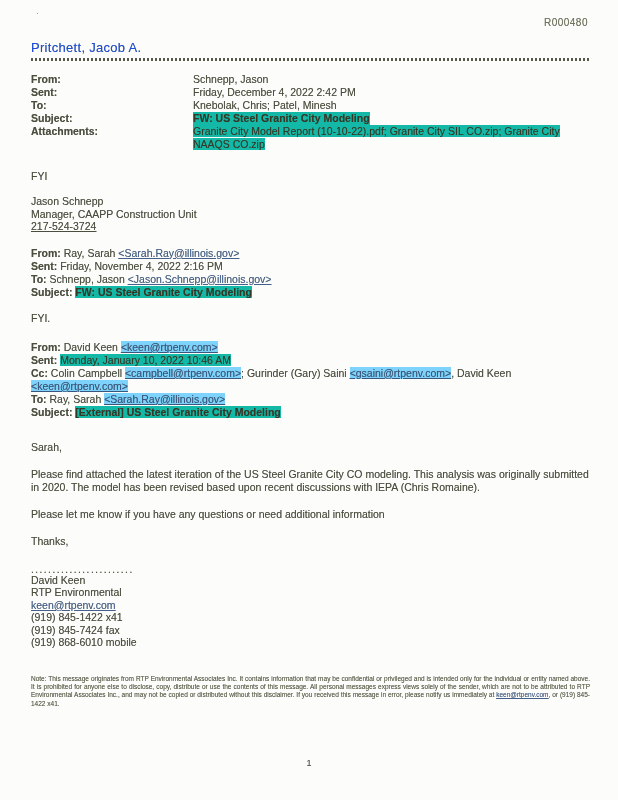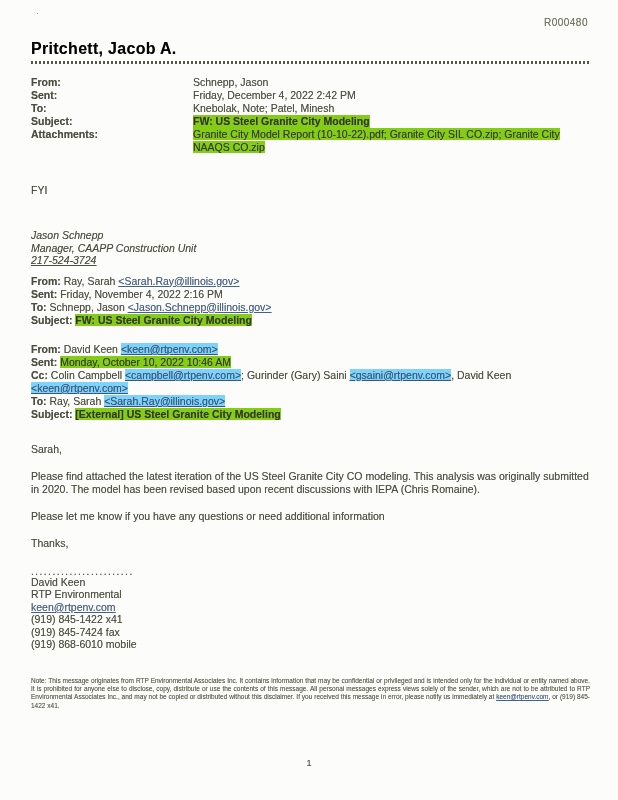--- a/index.html
+++ b/index.html
@@ -7,36 +7,36 @@
   .page {
     width:618px; height:800px; margin:0 auto; position:relative;
     background:#fcfcfa; overflow:hidden;
     font-family:"Liberation Sans", sans-serif;
     color:#4b4e3f;
     text-shadow:0 0 .5px rgba(75,78,63,.55);
   }
   .content { padding:40px 28px 0 31px; }
   .doc-id { position:absolute; top:17px; right:30px; font-size:10px; letter-spacing:.5px; color:#72755f; }
   .artifact { position:absolute; top:8px; left:36px; font-size:9px; color:#a3a594; }
-  .recipient { font-size:16px; font-weight:bold; letter-spacing:.3px; color:#000000; }
+  .recipient { font-size:13px; font-weight:normal; letter-spacing:.3px; color:#1d4ed8; }
   .rule { height:3px; margin-top:3px;
     background-image:repeating-linear-gradient(90deg,#565949 0,#565949 2px,transparent 2px,transparent 4px); }
   .hblock { margin-top:12px; font-size:10.5px; line-height:13px; }
   .hrow { display:flex; }
   .hlabel { font-weight:bold; flex:0 0 162px; width:162px; }
   .hline { font-size:10.5px; line-height:13px; }
   .hline b { font-weight:bold; }
   .bold { font-weight:bold; }
-  .hl { background:#84cc16; color:#343827;text-align:right; }
+  .hl { background:#14b8a6; color:#343827;text-align:right; }
   .link { color:#44618e; text-decoration:underline; }
   .hl-link { background:#7dd3fc; color:#3a567d; text-decoration:underline; }
   .u { text-decoration:underline; }
   .body-text { font-size:10.5px; line-height:13px; }
-  .mt-lg { margin-top:30px; }
-  .mt-md { margin-top:32px;font-style:italic; }
+  .mt-lg { margin-top:19px; }
+  .mt-md { margin-top:12px; }
   .mt-sm { margin-top:13px; }
   .sig-sep { margin-top:18px; font-size:10px; letter-spacing:1.5px; color:#4b4e3f; line-height:8px; }
   .sig-line { font-size:10.5px; line-height:12.5px; }
   .disclaimer {
     margin-top:26px; font-size:6.5px; line-height:8.4px;
     color:#61644f; text-align:justify;
   }
   .disclaimer .link { font-size:6.5px; }
   .page-number { position:absolute; bottom:32px; left:50%; transform:translateX(-50%); font-size:9px; color:#595c4c; }
 </style>
@@ -56,68 +56,69 @@
       <div class="hrow">
         <span class="hlabel">From:</span>
         <span>Schnepp, Jason</span>
       </div>
       <div class="hrow">
         <span class="hlabel">Sent:</span>
         <span>Friday, December 4, 2022 2:42 PM</span>
       </div>
       <div class="hrow">
         <span class="hlabel">To:</span>
-        <span>Knebolak, Note; Patel, Minesh</span>
+        <span>Knebolak, Chris; Patel, Minesh</span>
       </div>
       <div class="hrow">
         <span class="hlabel">Subject:</span>
         <span class="hl bold">FW: US Steel Granite City Modeling</span>
       </div>
       <div class="hrow">
         <span class="hlabel">Attachments:</span>
         <span style="max-width:397px;"><span class="hl">Granite City Model Report (10-10-22).pdf; Granite City SIL CO.zip; Granite City NAAQS CO.zip</span></span>
       </div>
     </div>
 
     <div class="body-text mt-lg">FYI</div>
 
     <div class="mt-md">
       <div class="sig-line">Jason Schnepp</div>
       <div class="sig-line">Manager, CAAPP Construction Unit</div>
       <div class="sig-line"><span class="u">217-524-3724</span></div>
     </div>
 
-    <div class="hblock" style="margin-top:8px;">
+    <div class="hblock" style="margin-top:14px;">
       <div class="hline">
         <b>From:</b>
         <span>Ray, Sarah </span><span class="link">&lt;Sarah.Ray@illinois.gov&gt;</span>
       </div>
       <div class="hline">
         <b>Sent:</b>
         <span>Friday, November 4, 2022 2:16 PM</span>
       </div>
       <div class="hline">
         <b>To:</b>
         <span>Schnepp, Jason </span><span class="link">&lt;Jason.Schnepp@illinois.gov&gt;</span>
       </div>
       <div class="hline">
         <b>Subject:</b>
         <span class="hl bold">FW: US Steel Granite City Modeling</span>
       </div>
     </div>
 
+    <div class="body-text mt-sm">FYI.</div>
 
     <div class="hblock" style="margin-top:16px;">
       <div class="hline">
         <b>From:</b>
         <span>David Keen </span><span class="hl-link">&lt;keen@rtpenv.com&gt;</span>
       </div>
       <div class="hline">
         <b>Sent:</b>
-        <span class="hl">Monday, October 10, 2022 10:46 AM</span>
+        <span class="hl">Monday, January 10, 2022 10:46 AM</span>
       </div>
       <div class="hline">
         <b>Cc:</b>
         <span>Colin Campbell </span><span class="hl-link">&lt;campbell@rtpenv.com&gt;</span><span>; Gurinder (Gary) Saini </span><span class="hl-link">&lt;gsaini@rtpenv.com&gt;</span><span>, David Keen </span><span class="hl-link">&lt;keen@rtpenv.com&gt;</span>
       </div>
       <div class="hline">
         <b>To:</b>
         <span>Ray, Sarah </span><span class="hl-link">&lt;Sarah.Ray@illinois.gov&gt;</span>
       </div>
       <div class="hline">

